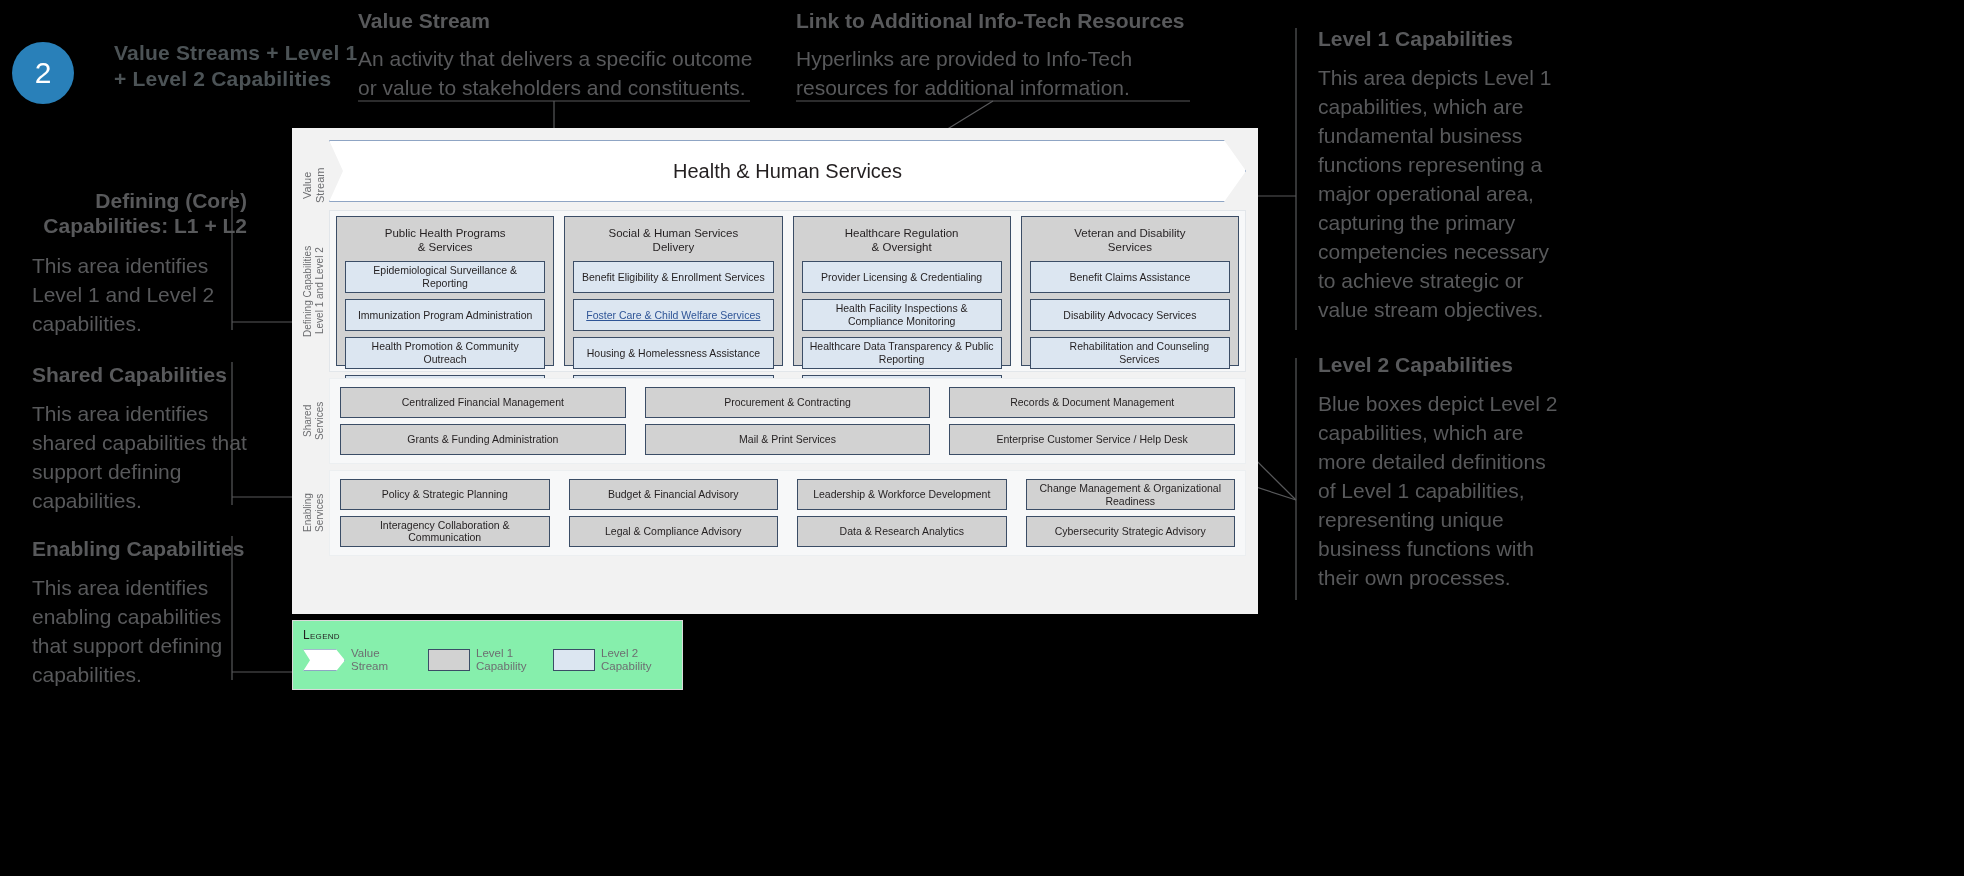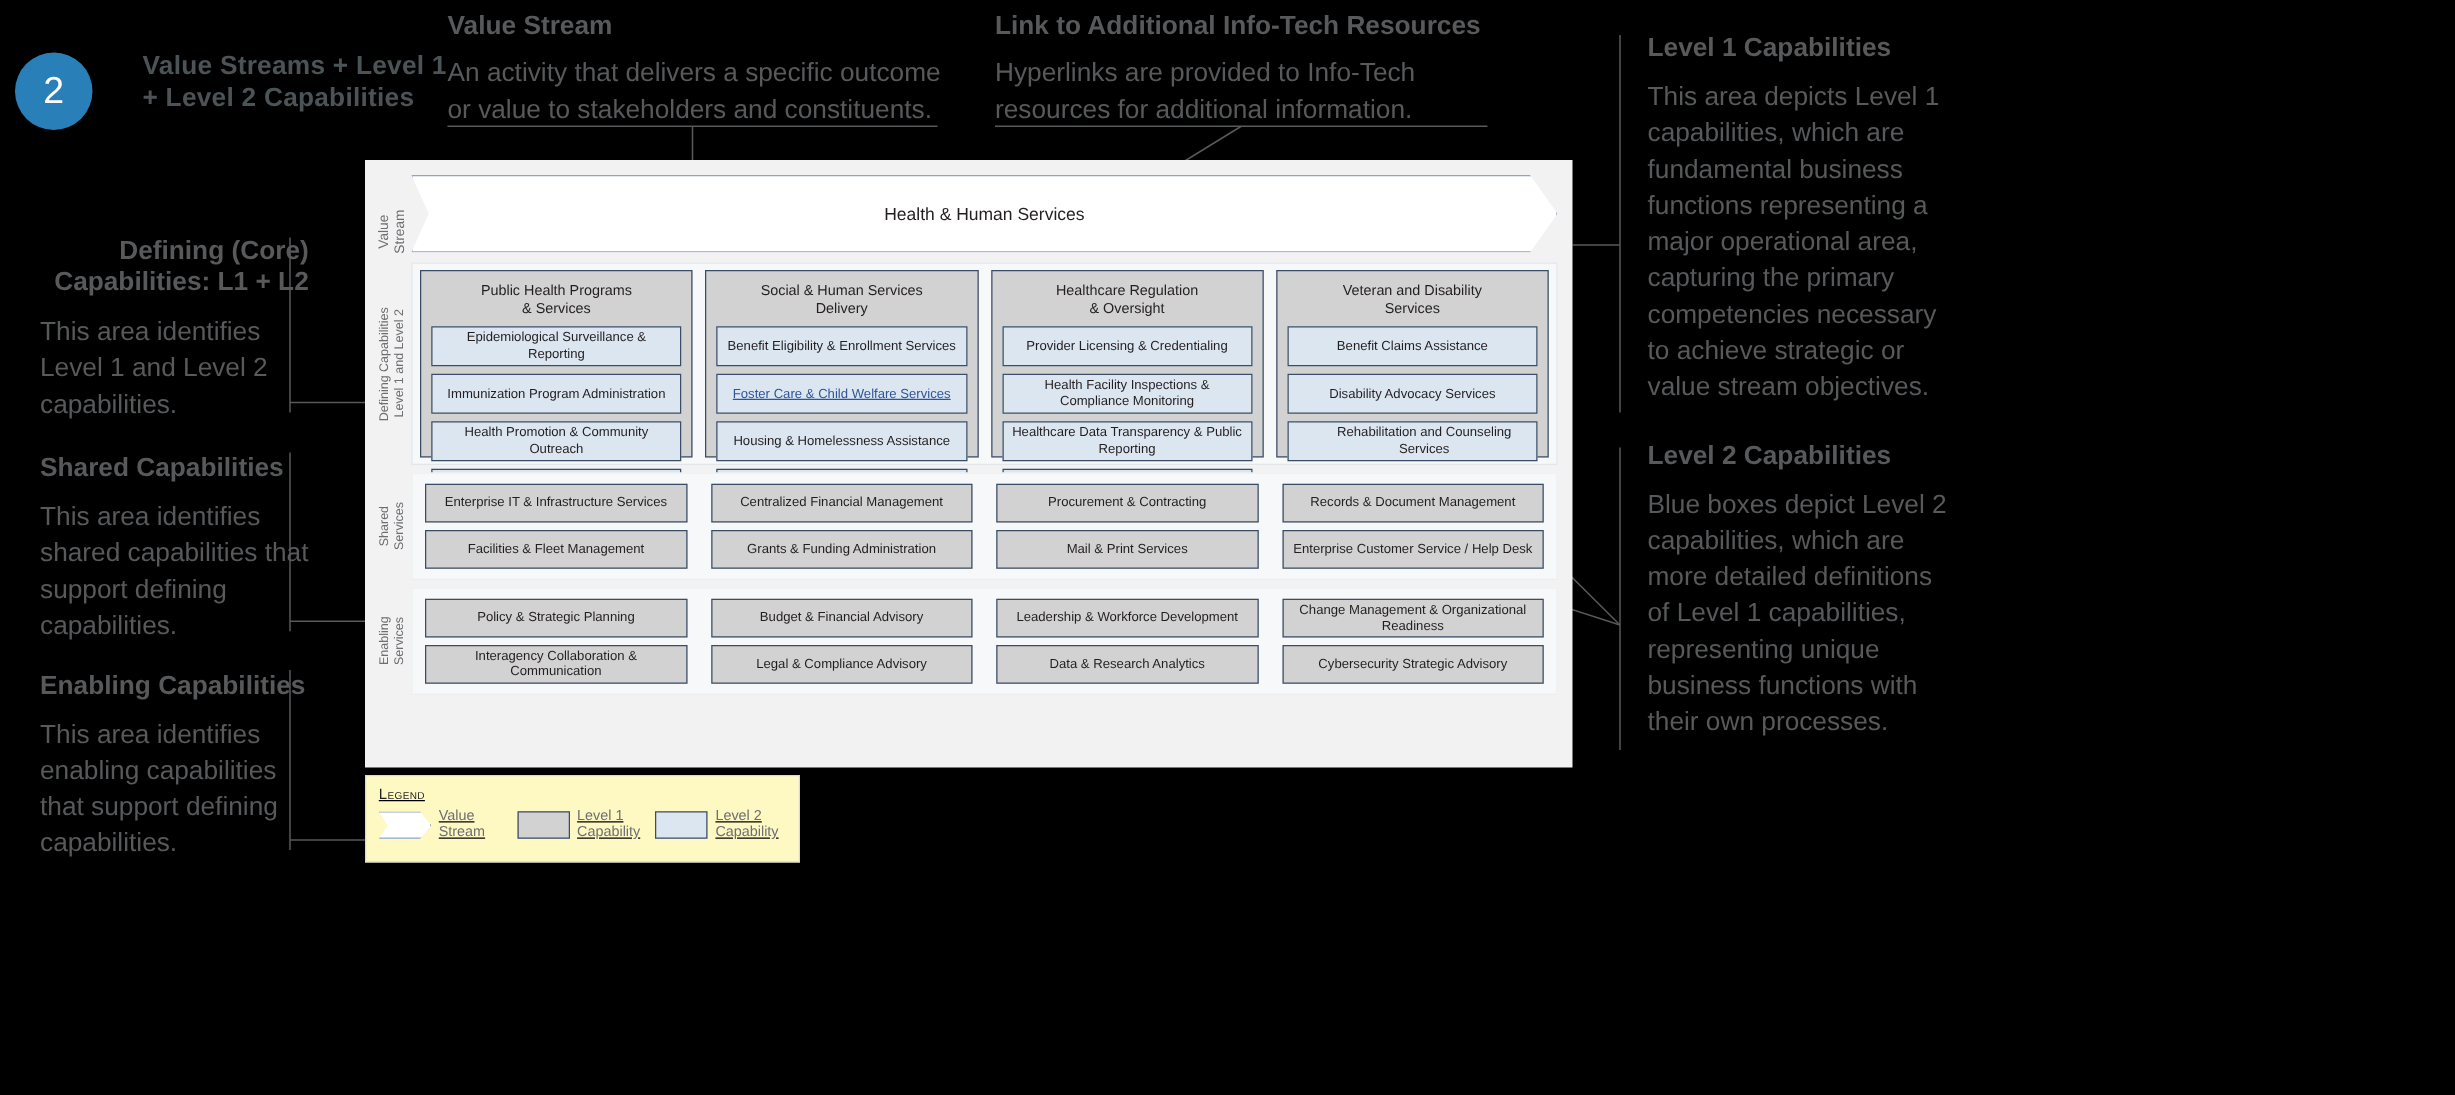--- a/index.html
+++ b/index.html
@@ -50,21 +50,21 @@
     text-align: center; display: flex; align-items: center; justify-content: center;
   }
   .vs-chevron {
     position: absolute; left: 37px; top: 12px;
     width: 917px; height: 62px;
     background: #fff;
     border: 1px solid #8fa5c4;
     clip-path: polygon(0 0, calc(100% - 22px) 0, 100% 50%, calc(100% - 22px) 100%, 0 100%, 14px 50%);
     display: flex; align-items: center; justify-content: center;
   }
-  .vs-chevron span { color: #231f20; font-size: 14px; }
+  .vs-chevron span { color: #231f20; font-size: 20px; }
 
   .row-label {
     position: absolute;
     color: #6d6e71; font-size: 10px; line-height: 1.2;
     writing-mode: vertical-rl; transform: rotate(180deg);
     text-align: center; display: flex; align-items: center; justify-content: center;
   }
 
   
   #defining-band {
@@ -108,24 +108,23 @@
     background: #d2d2d2; border: 1.5px solid #3b4d66;
     color: #231f20; font-size: 10.5px; line-height: 1.2;
     text-align: center; height: 32px;
     display: flex; align-items: center; justify-content: center;
     padding: 2px 4px;
   }
 
   
   #legend {
     position: absolute; left: 292px; top: 620px;
-    width: 348px; height: 70px;
-    background: #fef9c3; border: 1px solid #d9d9d9;
+    width: 391px; height: 70px;
+    background: #86efac; border: 1px solid #d9d9d9;
     padding: 7px 10px;
-    text-decoration: underline;
   }
   .legend-title {
     color: #231f20; font-size: 12px; font-variant: small-caps;
     letter-spacing: .3px; margin-bottom: 5px;
   }
   .legend-row { display: flex; align-items: center; gap: 6px; }
   .legend-item { display: flex; align-items: center; gap: 6px; flex: 1; }
   .sw { width: 42px; height: 22px; flex: none; }
   .sw.vstream {
     background: #fff; border: 1px solid #8fa5c4;
@@ -232,24 +231,20 @@
           <div class="l2-box">Benefit Claims Assistance</div>
           <div class="l2-box">Disability Advocacy Services</div>
           <div class="l2-box">Rehabilitation and Counseling Services</div>
         </div>
       </div>
 
     <div class="row-label" style="left:8px; top:262px; width:28px; height:62px;">Shared<br>Services</div>
 
     <div id="shared-band" class="svc-band">
         <div class="svc-col">
-          <div class="svc-box">Enterprise IT &amp; Infrastructure Services</div>
-          <div class="svc-box">Facilities &amp; Fleet Management</div>
-        </div>
-        <div class="svc-col">
           <div class="svc-box">Centralized Financial Management</div>
           <div class="svc-box">Grants &amp; Funding Administration</div>
         </div>
         <div class="svc-col">
           <div class="svc-box">Procurement &amp; Contracting</div>
           <div class="svc-box">Mail &amp; Print Services</div>
         </div>
         <div class="svc-col">
           <div class="svc-box">Records &amp; Document Management</div>
           <div class="svc-box">Enterprise Customer Service / Help Desk</div>

